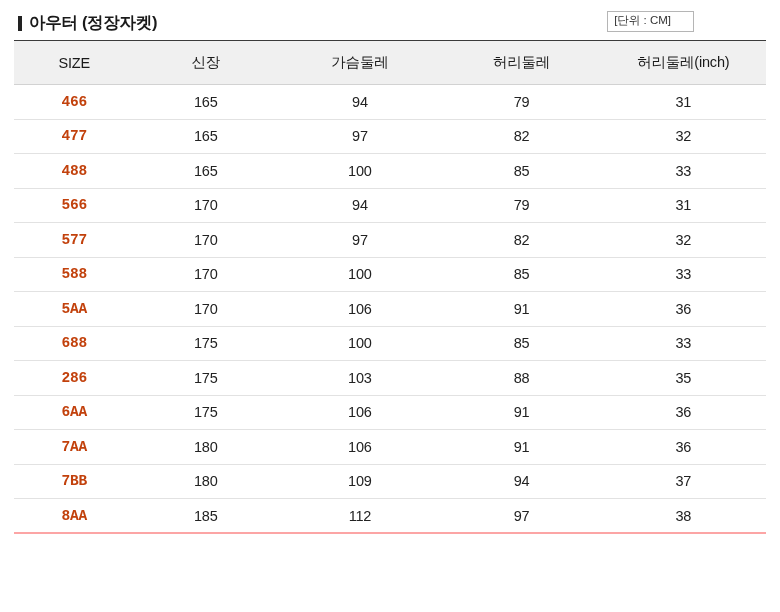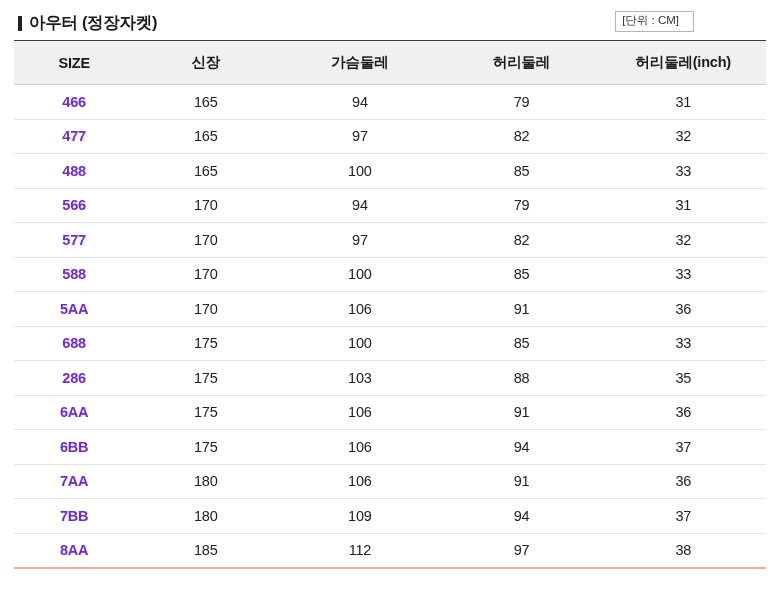--- a/index.html
+++ b/index.html
@@ -38,55 +38,56 @@
   }
   .title-text {
     font-size: 16.5px;
     font-weight: bold;
     color: #1a1a1a;
     letter-spacing: -0.3px;
     white-space: nowrap;
   }
   .unit-box {
     border: 1px solid #b5b5b5;
-    padding: 2px 14px 3px 6px;
+    padding: 2px 22px 3px 6px;
     font-size: 11.5px;
     color: #333333;
     background: #ffffff;
     white-space: nowrap;
     line-height: 1.2;
     margin-bottom: 2px;
     text-align: right;
   }
   table.size-table {
     width: 752px;
     border-collapse: collapse;
     table-layout: fixed;
   }
   table.size-table thead th {
     background: #f0f0f0;
     font-size: 14.5px;
-    font-weight: bold;
+    font-weight: normal;
     color: #1a1a1a;
     height: 44px;
     border-top: 1.5px solid #3b3b3b;
     border-bottom: 1px solid #d2d2d2;
     letter-spacing: -0.2px;
   }
   table.size-table tbody td {
     height: 34.5px;
     text-align: center;
     font-size: 14.5px;
     color: #222222;
     border-bottom: 1px solid #e2e2e2;
     letter-spacing: -0.2px;
   }
   table.size-table tbody td.sizecell {
     font-weight: bold;
-    color: #6d28d9;
+    color: #c2410c;
+    font-family: Liberation Mono, monospace;
   }
   table.size-table tbody tr:last-child td {
     border-bottom: 2px solid #fca5a5;
   }
   col.c0 { width: 16%; }
   col.c1 { width: 19%; }
   col.c2 { width: 22%; }
   col.c3 { width: 21%; }
   col.c4 { width: 22%; }
 </style>
@@ -185,27 +186,20 @@
           <td>35</td>
         </tr>
         <tr>
           <td class="sizecell">6AA</td>
           <td>175</td>
           <td>106</td>
           <td>91</td>
           <td>36</td>
         </tr>
         <tr>
-          <td class="sizecell">6BB</td>
-          <td>175</td>
-          <td>106</td>
-          <td>94</td>
-          <td>37</td>
-        </tr>
-        <tr>
           <td class="sizecell">7AA</td>
           <td>180</td>
           <td>106</td>
           <td>91</td>
           <td>36</td>
         </tr>
         <tr>
           <td class="sizecell">7BB</td>
           <td>180</td>
           <td>109</td>

